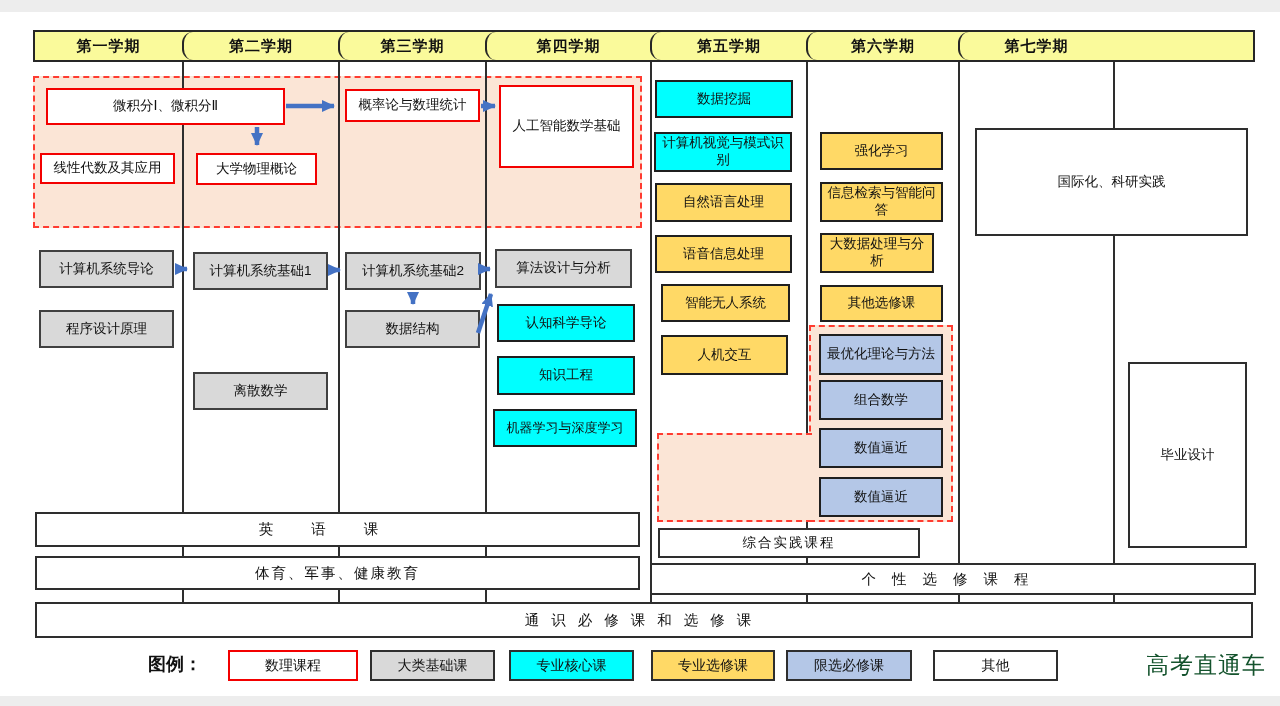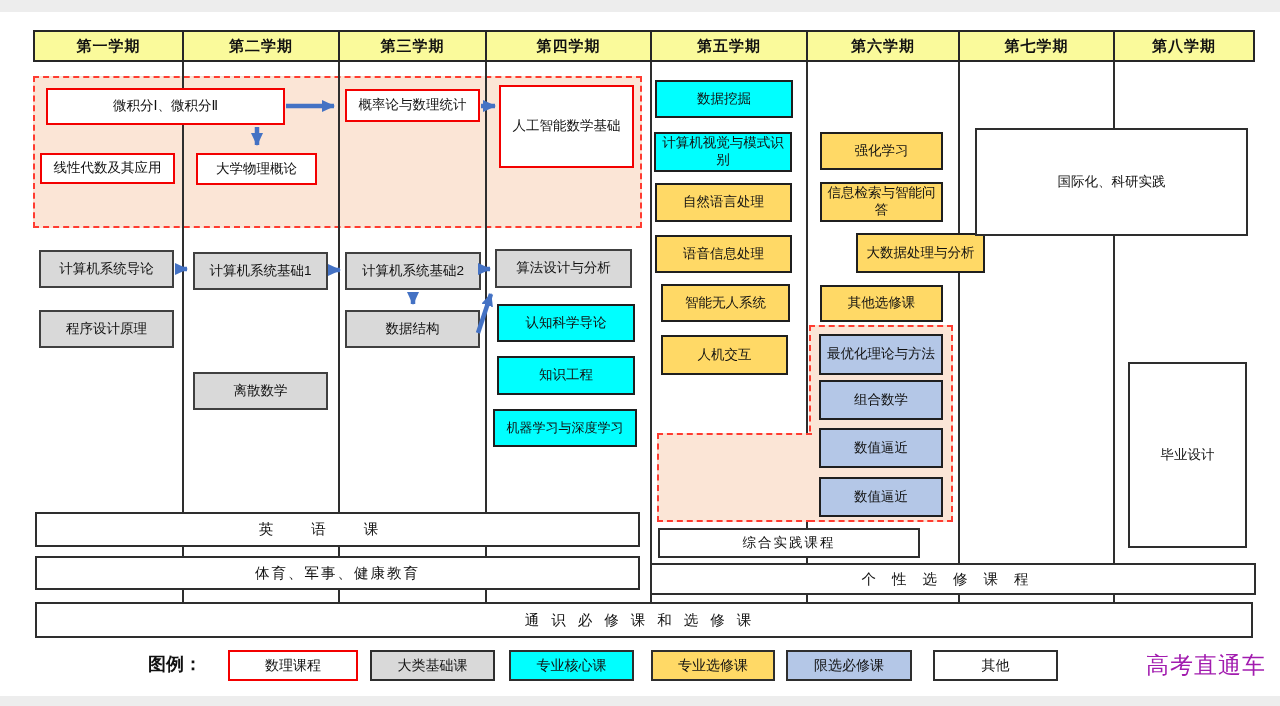--- a/index.html
+++ b/index.html
@@ -4,21 +4,21 @@
 <style>
   html,body{margin:0;padding:0;background:#fff;}
   #stage{position:relative;width:1280px;height:706px;background:#ffffff;overflow:hidden;
          font-family:"Liberation Sans","DejaVu Sans",sans-serif;color:#111;}
   .edge-strip{position:absolute;left:0;width:1280px;background:#ededed;}
   
   #sem-header{position:absolute;left:33px;top:30px;width:1222px;height:32px;display:flex;
               border:2px solid #262626;background:#fafa9b;box-sizing:border-box;z-index:4;}
   .sem-cell{display:flex;align-items:center;justify-content:center;font-size:15px;font-weight:600;
             box-sizing:border-box;letter-spacing:1px;}
-  .sem-cell + .sem-cell{border-left:2px solid #262626;}
+  .sem-cell + .sem-cell{border-left:2px solid #262626;border-radius:11px;}
   
   .vline{position:absolute;top:62px;width:2px;height:540px;background:#2e2e2e;z-index:2;}
   
   .pink{position:absolute;background:#fbe5d6;border:2px dashed #ff3b30;box-sizing:border-box;}
   .pink.low{z-index:1;}
   .pink.hi{z-index:3;}
   .pink.no-right{border-right:none;}
   
   .box{position:absolute;display:flex;align-items:center;justify-content:center;text-align:center;
        border:2px solid #2e2e2e;background:#fff;font-size:13.5px;line-height:1.25;
@@ -31,21 +31,21 @@
   .whiteb{background:#ffffff;}
   
   .band{position:absolute;display:flex;align-items:center;justify-content:center;background:#fff;
         border:2px solid #2e2e2e;font-size:14.5px;box-sizing:border-box;z-index:4;}
   
   #arrows{position:absolute;left:0;top:0;z-index:5;pointer-events:none;}
   
   #legend-title{position:absolute;left:148px;top:652px;font-size:18px;font-weight:bold;z-index:4;}
   .legend-box{position:absolute;top:650px;height:31px;width:125px;display:flex;align-items:center;
               justify-content:center;border:2px solid #2e2e2e;font-size:14px;box-sizing:border-box;z-index:4;}
-  #watermark{position:absolute;left:1146px;top:650px;font-size:23px;color:#a21caf;
+  #watermark{position:absolute;left:1146px;top:650px;font-size:23px;color:#14532d;
              letter-spacing:1px;z-index:4;}
 </style>
 </head>
 <body>
 
 <div id="stage">
 
   <div class="edge-strip" style="top:0;height:12px;"></div>
   <div class="edge-strip" style="top:696px;height:10px;"></div>
 
@@ -63,21 +63,20 @@
   <div class="pink hi no-right" style="left:657px;top:433px;width:155px;height:89px;"></div>
 
   <div id="sem-header">
     <div class="sem-cell" style="flex:0 0 147px;">第一学期</div>
     <div class="sem-cell" style="flex:0 0 156px;">第二学期</div>
     <div class="sem-cell" style="flex:0 0 147px;">第三学期</div>
     <div class="sem-cell" style="flex:0 0 165px;">第四学期</div>
     <div class="sem-cell" style="flex:0 0 156px;">第五学期</div>
     <div class="sem-cell" style="flex:0 0 152px;">第六学期</div>
     <div class="sem-cell" style="flex:0 0 155px;">第七学期</div>
-    <div class="sem-cell" style="flex:1;">第八学期</div>
   </div>
 
   <div class="box red" style="left:46px;top:88px;width:239px;height:37px;">微积分Ⅰ、微积分Ⅱ</div>
   <div class="box red" style="left:40px;top:153px;width:135px;height:31px;">线性代数及其应用</div>
   <div class="box red" style="left:196px;top:153px;width:121px;height:32px;">大学物理概论</div>
   <div class="box red" style="left:345px;top:89px;width:135px;height:33px;">概率论与数理统计</div>
   <div class="box red" style="left:499px;top:85px;width:135px;height:83px;text-align:right;">人工智能数学基础</div>
 
   <div class="box grayb" style="left:39px;top:250px;width:135px;height:38px;">计算机系统导论</div>
   <div class="box grayb" style="left:39px;top:310px;width:135px;height:38px;">程序设计原理</div>
@@ -92,21 +91,21 @@
   <div class="box cyanb" style="left:493px;top:409px;width:144px;height:38px;font-size:13px;">机器学习与深度学习</div>
   <div class="box cyanb" style="left:655px;top:80px;width:138px;height:38px;">数据挖掘</div>
   <div class="box cyanb" style="left:654px;top:132px;width:138px;height:40px;">计算机视觉与模式识别</div>
 
   <div class="box goldb" style="left:655px;top:183px;width:137px;height:39px;">自然语言处理</div>
   <div class="box goldb" style="left:655px;top:235px;width:137px;height:38px;">语音信息处理</div>
   <div class="box goldb" style="left:661px;top:284px;width:129px;height:38px;">智能无人系统</div>
   <div class="box goldb" style="left:661px;top:335px;width:127px;height:40px;">人机交互</div>
   <div class="box goldb" style="left:820px;top:132px;width:123px;height:38px;">强化学习</div>
   <div class="box goldb" style="left:820px;top:182px;width:123px;height:40px;">信息检索与智能问答</div>
-  <div class="box goldb" style="left:820px;top:233px;width:129px;height:40px;margin-left:36px;">大数据处理与分析</div>
+  <div class="box goldb" style="left:820px;top:233px;width:114px;height:40px;">大数据处理与分析</div>
   <div class="box goldb" style="left:820px;top:285px;width:123px;height:37px;">其他选修课</div>
 
   <div class="box blueb" style="left:819px;top:334px;width:124px;height:41px;">最优化理论与方法</div>
   <div class="box blueb" style="left:819px;top:380px;width:124px;height:40px;">组合数学</div>
   <div class="box blueb" style="left:819px;top:428px;width:124px;height:40px;">数值逼近</div>
   <div class="box blueb" style="left:819px;top:477px;width:124px;height:40px;">数值逼近</div>
 
   <div class="box whiteb" style="left:975px;top:128px;width:273px;height:108px;">国际化、科研实践</div>
   <div class="box whiteb" style="left:1128px;top:362px;width:119px;height:186px;">毕业设计</div>
   <div class="box whiteb" style="left:658px;top:528px;width:262px;height:30px;letter-spacing:2px;">综合实践课程</div>

